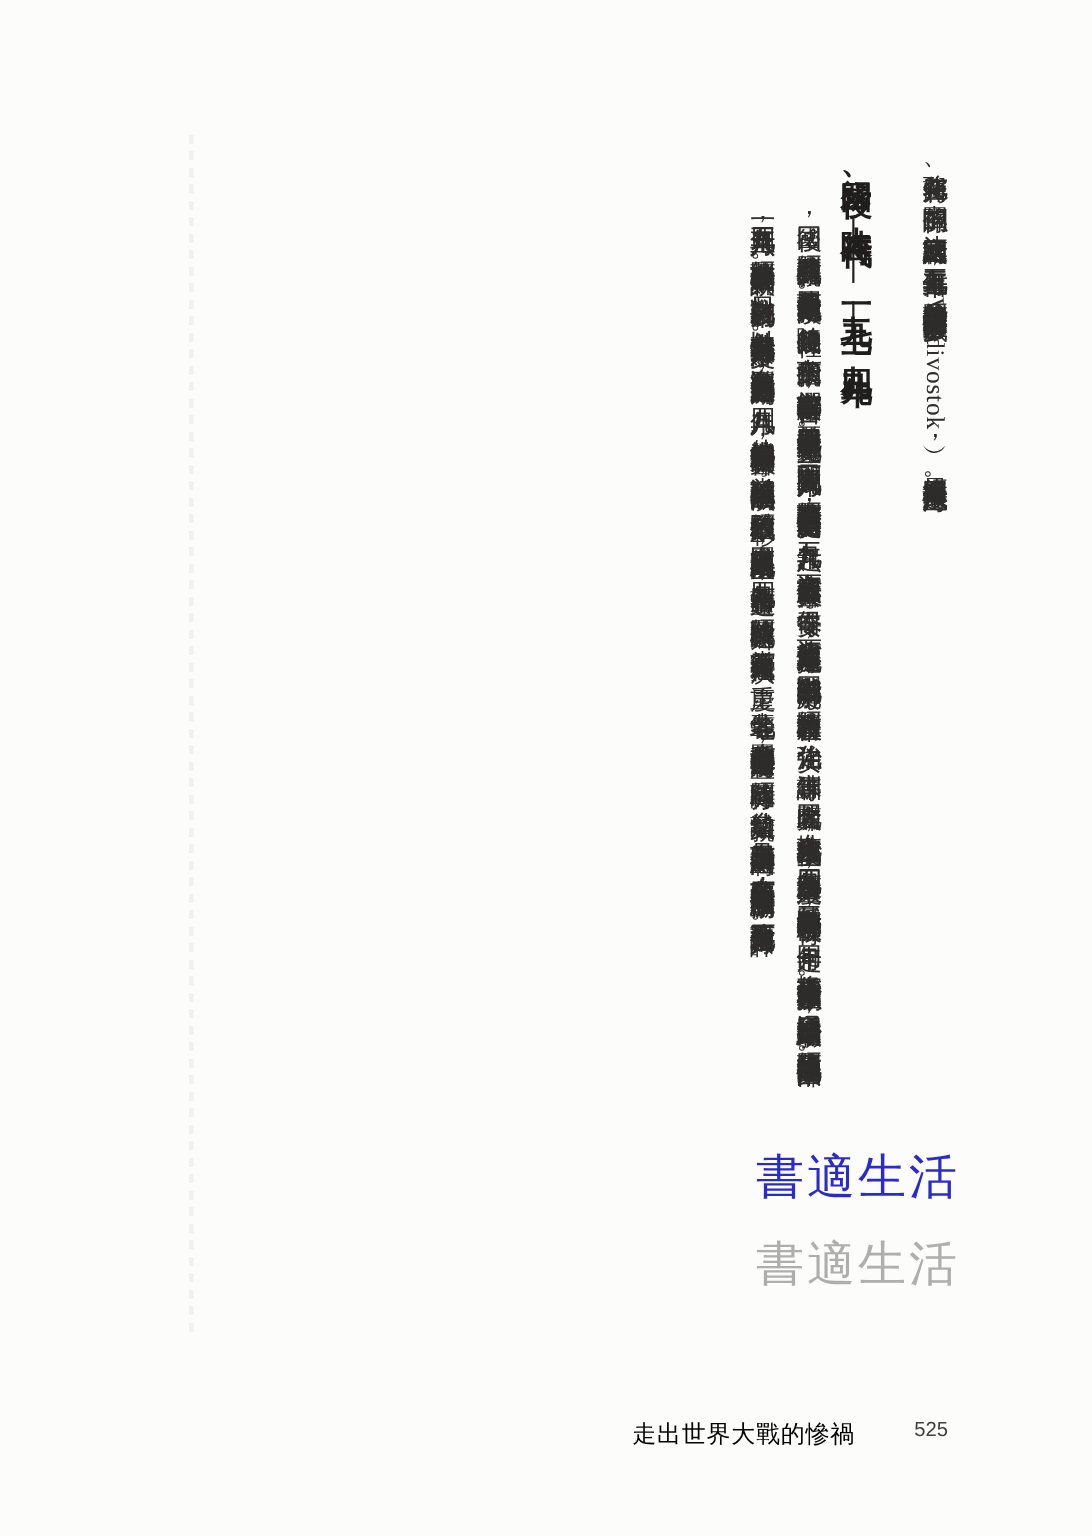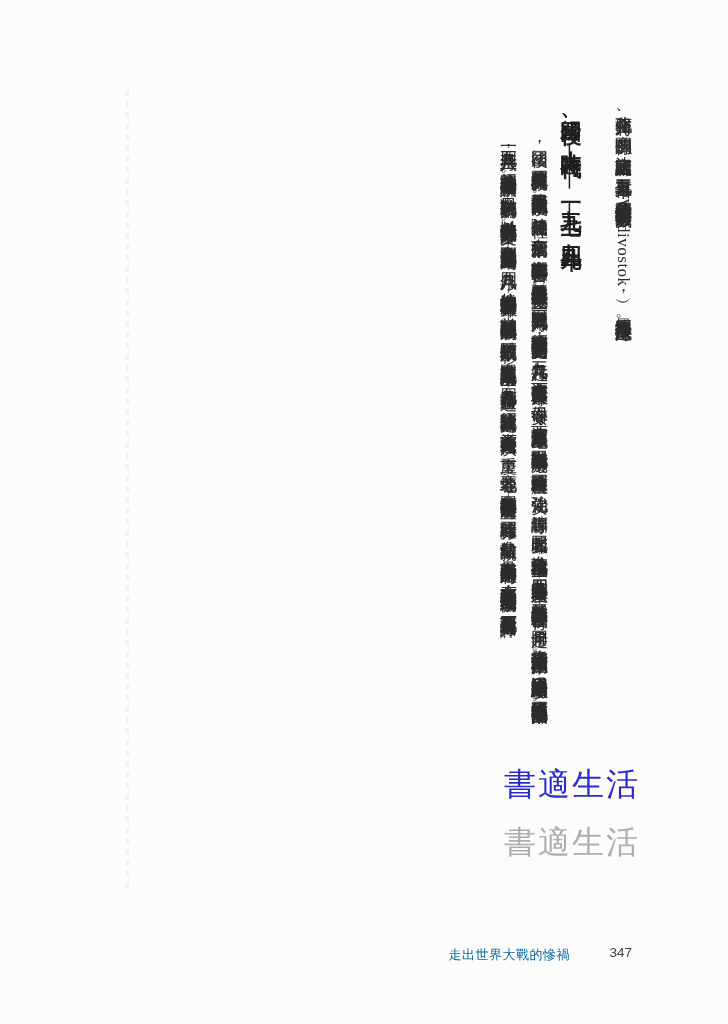--- a/index.html
+++ b/index.html
@@ -78,23 +78,23 @@
   .watermark.gray {
     top: 821px;
     color: #aeaeae;
   }
   
   .footer-title {
     position: absolute;
     top: 946px;
     right: 158px;
     font-family: "Liberation Sans", sans-serif;
-    font-size: 13px;
+    font-size: 16px;
     letter-spacing: 0.5px;
-    color: #0369a1;
+    color: #000000;
     text-align: center;
   }
   .footer-page {
     position: absolute;
     top: 945px;
     right: 96px;
     font-family: "Liberation Sans", sans-serif;
     font-size: 13.5px;
     color: #3f3f3d;
   }
@@ -115,15 +115,15 @@
 
     <h2>歸國後、大陸時代——一九三七—一九四九年</h2>
 
     <p>回國後，蔣經國在杭州與父親相見，接著返回母親居住的老家奉化縣溪口。隨後的幾個月裡，在父親的指示下，於家鄉撰寫蘇聯留學報告書，並要求他學習三民主義與中國古典文化等。中日開戰後的一九三八年一月，蔣經國在南昌擔任江西省政府保安處副處長，一九三九年六月起，在江西省南部任行政督察專員、保安司令等。江西省南部原是共產黨根據地，因戰亂與階級鬥爭而荒廢，蔣經國致力於社會改革、強化治安、訓練青年等，因此聲名大噪。在地方政治上獲得成果後，一九四四年一月蔣經國進入重慶，就任三民主義青年團中央幹部學校教育長，同年十月起，擔任青年軍的政治工作並積極加以推動。通過這段回國後的政治活動經驗，蔣經國也形成日後追隨他的部下集團。</p>
 
     <p>一九四五年六月至八月，蔣經國參加在蘇聯進行的中蘇談判。對日抗戰勝利後的十月，以外交部東北特派員身分與蘇軍交涉。在激烈國共內戰與嚴重通貨膨脹時期，一九四八年八月，他被派往上海擔任經濟管制副督導員，嘗試以強硬手段抑制金融崩潰，雖經奮鬥但成效不彰。在國民黨敗退與內亂紛擾中，一九四九年一月蔣介石宣布引退，蔣經國隨父親返鄉。當蔣介石從上海飛往廣州、重慶、臺北等各地，企圖重整頹勢與指揮撤退臺灣事宜時，蔣經國亦隨行。自幼遠離父親，且在蘇聯逗留十二年的蔣經國，在蔣介石這段挫折與下野時期常伴左右並給予協助，這讓蔣介石對他更加信任與好評。</p>
   </div>
 
   <div class="footer-title">走出世界大戰的慘禍</div>
 
-  <div class="footer-page">347</div>
+  <div class="footer-page">525</div>
 
 </div>
 
 </body></html>

